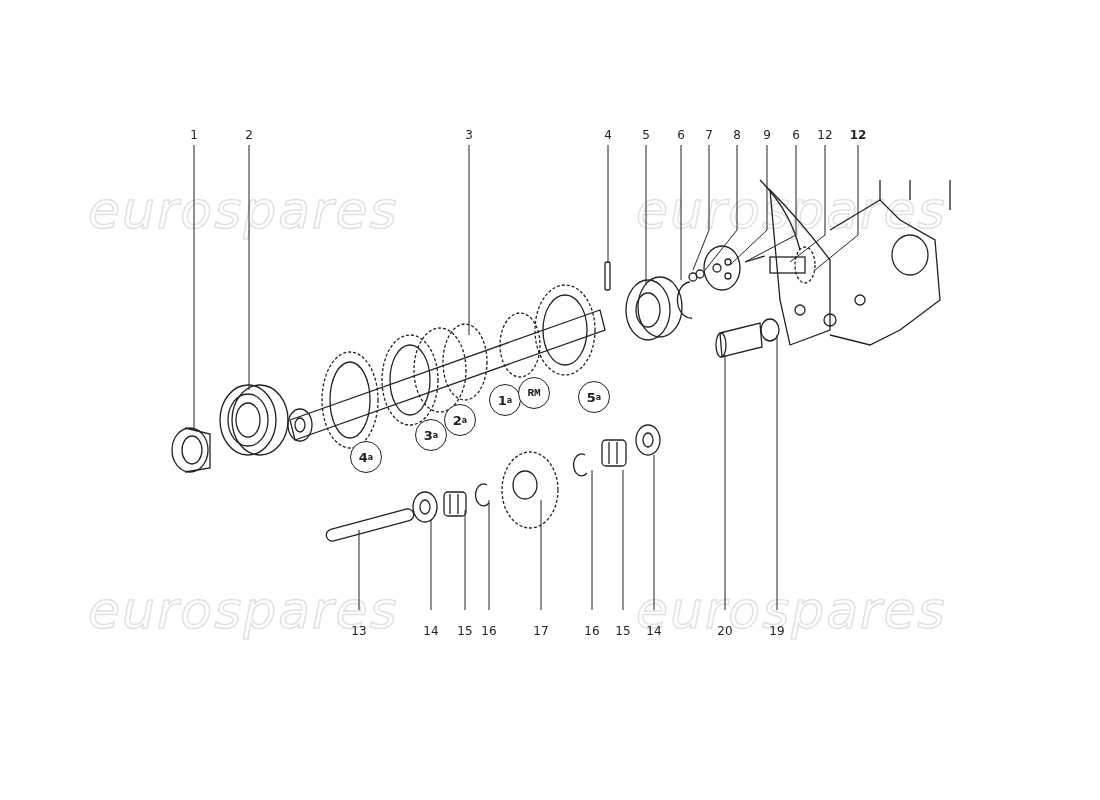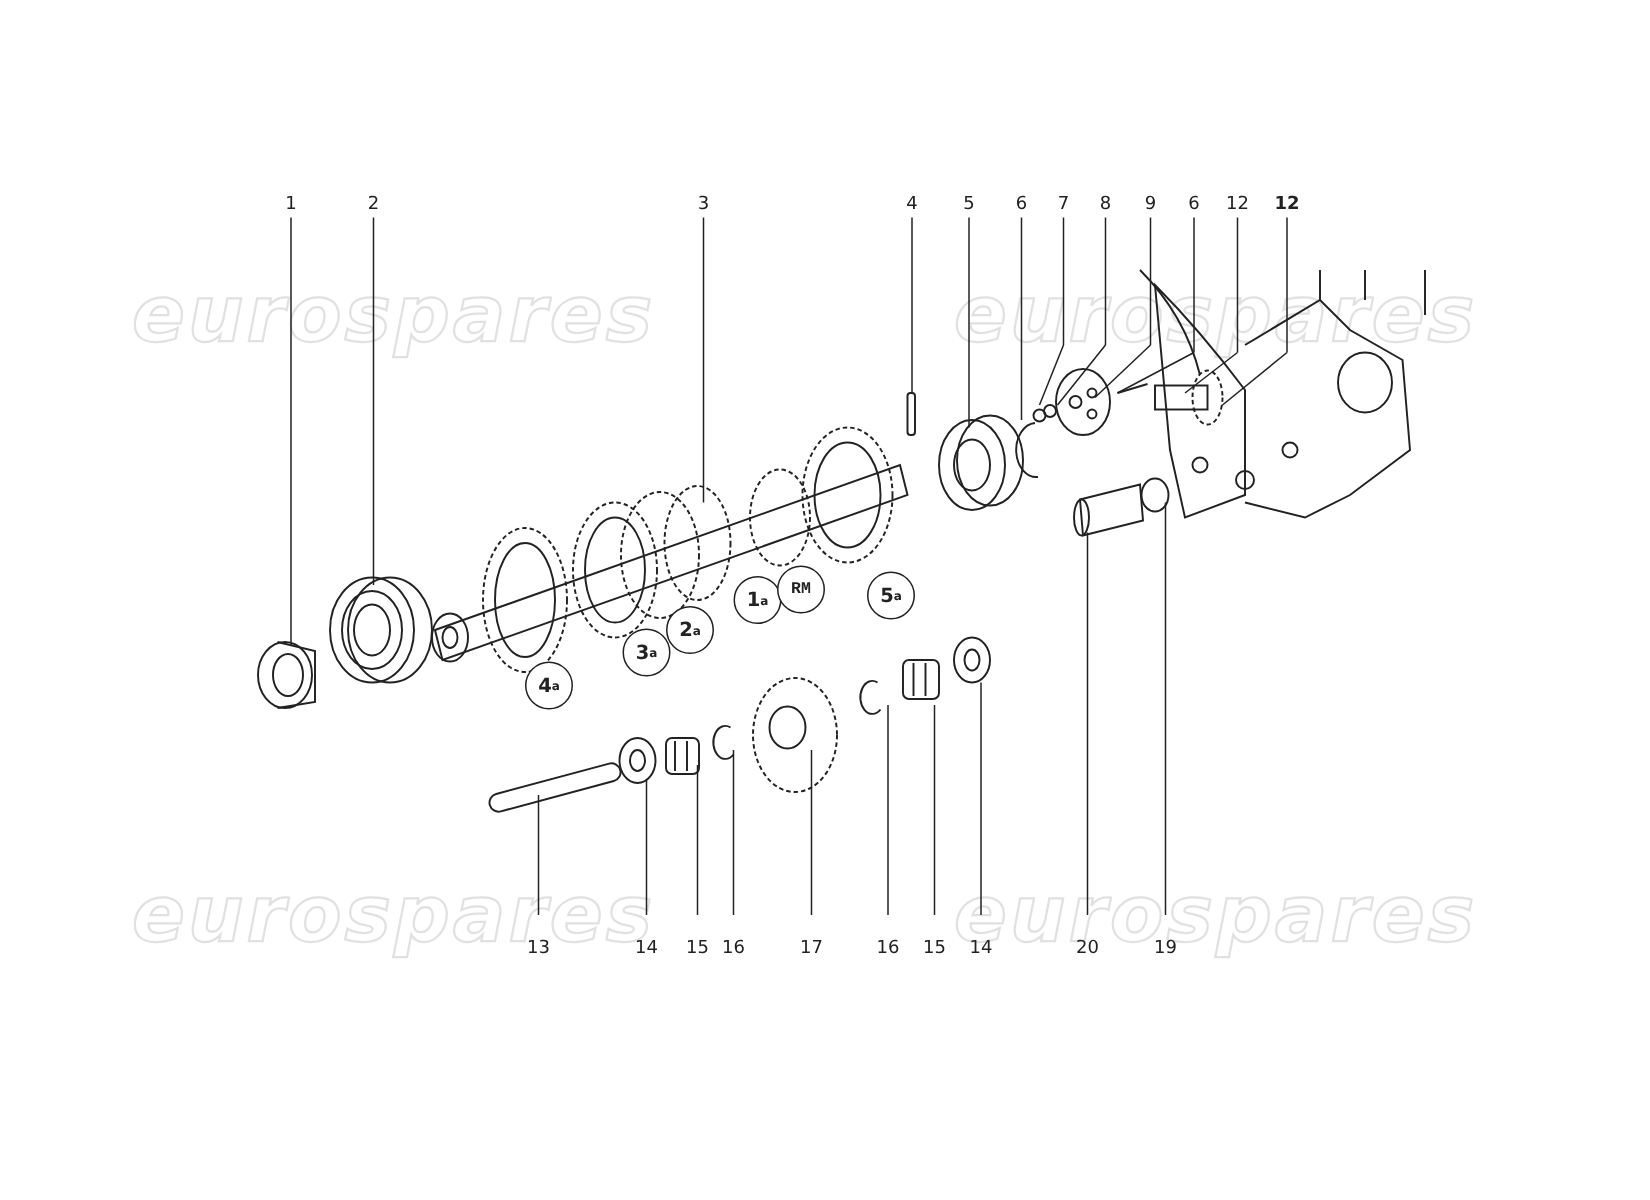--- a/index.html
+++ b/index.html
@@ -1,21 +1,21 @@
 <!DOCTYPE html>
 <html><head>
 <meta charset="utf-8">
 <style>
   html,body{margin:0;padding:0;background:#fff;}
   #stage{position:relative;width:1100px;height:800px;overflow:hidden;background:#ffffff;font-family:"DejaVu Sans",sans-serif;}
   svg{position:absolute;left:0;top:0;}
   .num{position:absolute;font-size:12px;color:#222;transform:translateX(-50%);white-space:nowrap;}
   .badge{position:absolute;width:30px;height:30px;border:1.3px solid #222;border-radius:50%;display:flex;align-items:center;justify-content:center;font-size:13px;font-weight:bold;color:#222;transform:translate(-50%,-50%);background:#fff;}
   .badge sup{font-size:8px;}
-  .wm{position:absolute;font-family:"DejaVu Sans",sans-serif;font-style:italic;font-weight:bold;font-size:52px;letter-spacing:2px;color:rgba(0,0,0,0);-webkit-text-stroke:1.5px rgba(200,200,200,0.55);white-space:nowrap;}
+  .wm{position:absolute;font-family:"DejaVu Sans",sans-serif;font-style:italic;font-weight:normal;font-size:52px;letter-spacing:2px;color:rgba(0,0,0,0);-webkit-text-stroke:1.5px rgba(200,200,200,0.55);white-space:nowrap;}
 </style>
 </head>
 <body>
 
 <div id="stage">
 
   <div class="wm" style="left:88px;top:180px;">eurospares</div>
   <div class="wm" style="left:636px;top:180px;">eurospares</div>
   <div class="wm" style="left:88px;top:580px;">eurospares</div>
   <div class="wm" style="left:636px;top:580px;">eurospares</div>

